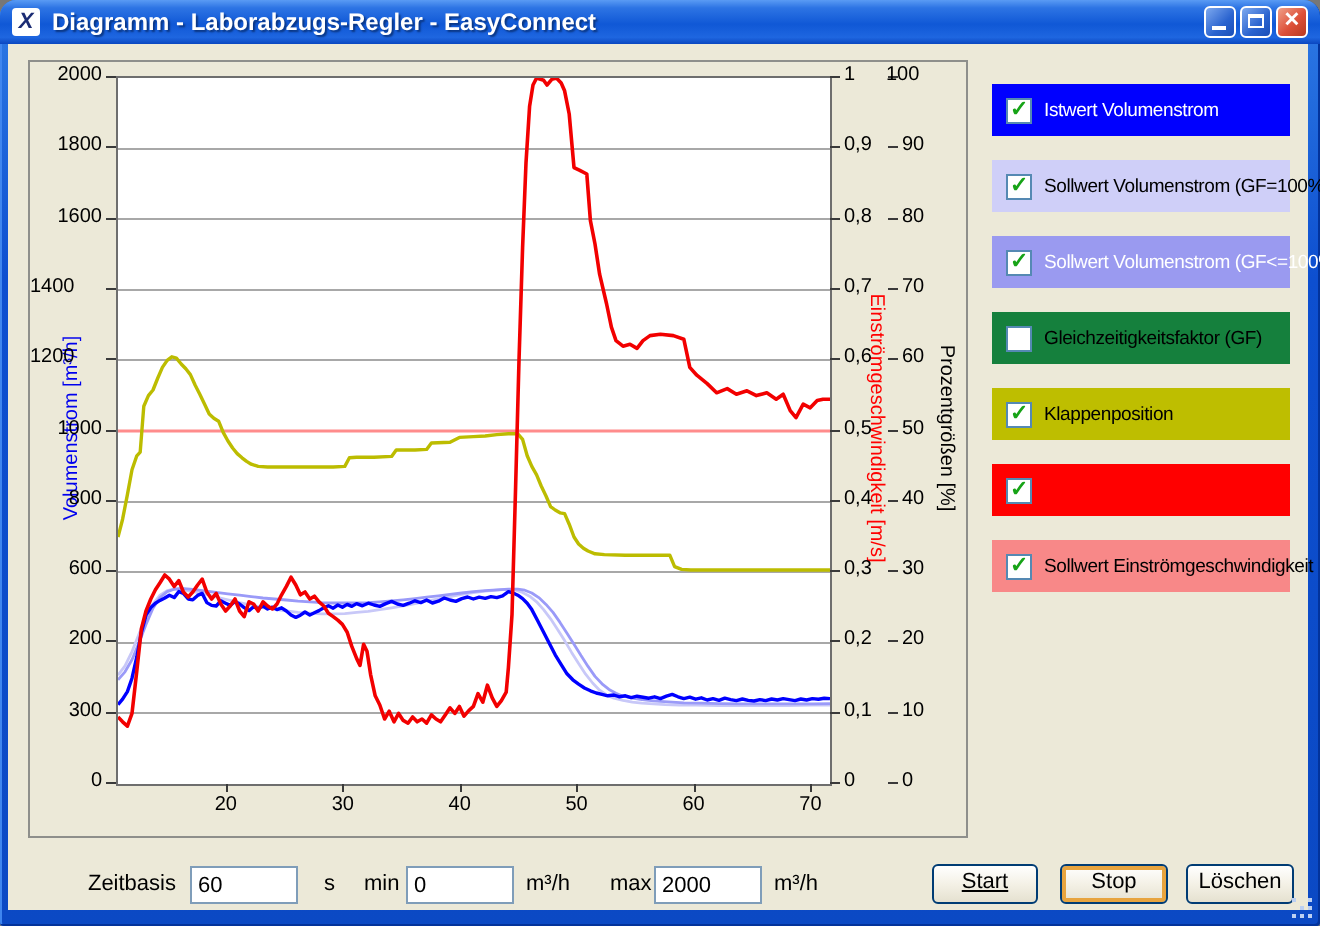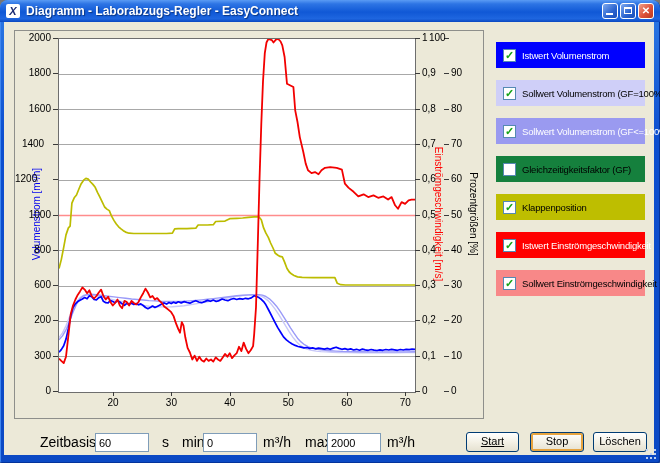--- a/index.html
+++ b/index.html
@@ -28,21 +28,21 @@
   .tick-dash{position:absolute;background:#3a3a3a;}
   .vlabel{position:absolute;white-space:nowrap;font-size:10px;transform:translate(-50%,-50%) rotate(-90deg);}
   .vlabel.cw{transform:translate(-50%,-50%) rotate(90deg);}
   
   .legend{position:absolute;left:492px;top:20px;width:149px;display:flex;flex-direction:column;gap:12px;}
   .leg-item{height:26px;display:flex;align-items:center;padding-left:7px;box-sizing:border-box;font-size:9.5px;
        letter-spacing:-0.2px;white-space:nowrap;}
   .cb{width:13px;height:13px;background:#fff;border:1px solid #5589b3;box-sizing:border-box;margin-right:6px;
        font-size:11px;line-height:10px;text-align:center;color:#17a317;font-weight:bold;flex:0 0 13px;}
   
-  .ctl-label{position:absolute;top:410px;height:20px;line-height:20px;font-size:14px;color:#000;}
+  .ctl-label{position:absolute;top:410px;height:20px;line-height:20px;font-size:11px;color:#000;}
   .ctl-input{position:absolute;top:411px;height:19px;width:54px;border:1px solid #7f9db9;font-size:11px;
        padding:0 3px;box-sizing:border-box;font-family:"Liberation Sans",sans-serif;background:#fff;}
   .btn{position:absolute;top:410px;height:20px;border:1px solid #003c74;border-radius:3px;font-size:11px;
        font-family:"Liberation Sans",sans-serif;background:linear-gradient(180deg,#ffffff,#f4f1e6 50%,#e5e1d0);
        box-sizing:border-box;text-align:center;line-height:17px;cursor:default;}
   .btn.focused{box-shadow:inset 0 0 0 2px #e7a43f;}
   .grip{position:absolute;right:2px;bottom:2px;width:12px;height:12px;}
   .grip::after{content:"";position:absolute;left:0;top:0;width:2px;height:2px;background:#bcd0f2;
        box-shadow:8px 0 #bcd0f2,8px 4px #bcd0f2,8px 8px #bcd0f2,4px 4px #bcd0f2,4px 8px #bcd0f2,0 8px #bcd0f2;}
 </style>
@@ -97,21 +97,21 @@
         <div class="tick-label" style="left: 0px; width: 36px; top: 283.4px; text-align: right;">200</div>
         <div class="tick-dash" style="left: 38px; width: 5px; height: 1px; top: 289.4px;"></div>
         <div class="tick-label" style="left: 0px; width: 36px; top: 248.1px; text-align: right;">600</div>
         <div class="tick-dash" style="left: 38px; width: 5px; height: 1px; top: 254.1px;"></div>
         <div class="tick-label" style="left: 0px; width: 36px; top: 212.8px; text-align: right;">800</div>
         <div class="tick-dash" style="left: 38px; width: 5px; height: 1px; top: 218.8px;"></div>
         <div class="tick-label" style="left: 0px; width: 36px; top: 177.5px; text-align: right;">1000</div>
         <div class="tick-dash" style="left: 38px; width: 5px; height: 1px; top: 183.5px;"></div>
         <div class="tick-label" style="left: 0px; width: 36px; top: 142.2px; text-align: left;">1200</div>
         <div class="tick-dash" style="left: 38px; width: 5px; height: 1px; top: 148.2px;"></div>
-        <div class="tick-label" style="left: 0px; width: 36px; top: 106.9px; text-align: center;">1400</div>
+        <div class="tick-label" style="left: 0px; width: 36px; top: 106.9px; text-align: left;">1400</div>
         <div class="tick-dash" style="left: 38px; width: 5px; height: 1px; top: 112.9px;"></div>
         <div class="tick-label" style="left: 0px; width: 36px; top: 71.6px; text-align: right;">1600</div>
         <div class="tick-dash" style="left: 38px; width: 5px; height: 1px; top: 77.6px;"></div>
         <div class="tick-label" style="left: 0px; width: 36px; top: 36.3px; text-align: right;">1800</div>
         <div class="tick-dash" style="left: 38px; width: 5px; height: 1px; top: 42.3px;"></div>
         <div class="tick-label" style="left: 0px; width: 36px; top: 1px; text-align: right;">2000</div>
         <div class="tick-dash" style="left: 38px; width: 5px; height: 1px; top: 7px;"></div>
         <div class="tick-dash" style="left: 400px; width: 5px; height: 1px; top: 360px;"></div>
         <div class="tick-label" style="left: 407px; top: 354px;">0</div>
         <div class="tick-dash" style="left: 400px; width: 5px; height: 1px; top: 324.7px;"></div>
@@ -148,21 +148,21 @@
         <div class="tick-label" style="left: 436px; top: 177.5px;">50</div>
         <div class="tick-dash" style="left: 429px; width: 5px; height: 1px; top: 148.2px;"></div>
         <div class="tick-label" style="left: 436px; top: 142.2px;">60</div>
         <div class="tick-dash" style="left: 429px; width: 5px; height: 1px; top: 112.9px;"></div>
         <div class="tick-label" style="left: 436px; top: 106.9px;">70</div>
         <div class="tick-dash" style="left: 429px; width: 5px; height: 1px; top: 77.6px;"></div>
         <div class="tick-label" style="left: 436px; top: 71.6px;">80</div>
         <div class="tick-dash" style="left: 429px; width: 5px; height: 1px; top: 42.3px;"></div>
         <div class="tick-label" style="left: 436px; top: 36.3px;">90</div>
         <div class="tick-dash" style="left: 429px; width: 5px; height: 1px; top: 7px;"></div>
-        <div class="tick-label" style="left: 414px; top: 1px;">100</div>
+        <div class="tick-label" style="left: 428px; top: 1px;">100</div>
         <div class="tick-dash" style="left: 97.9491px; top: 361px; width: 1px; height: 4px;"></div>
         <div class="tick-label" style="left: 85.9491px; top: 366px; width: 24px; text-align: center;">20</div>
         <div class="tick-dash" style="left: 156.406px; top: 361px; width: 1px; height: 4px;"></div>
         <div class="tick-label" style="left: 144.406px; top: 366px; width: 24px; text-align: center;">30</div>
         <div class="tick-dash" style="left: 214.862px; top: 361px; width: 1px; height: 4px;"></div>
         <div class="tick-label" style="left: 202.862px; top: 366px; width: 24px; text-align: center;">40</div>
         <div class="tick-dash" style="left: 273.319px; top: 361px; width: 1px; height: 4px;"></div>
         <div class="tick-label" style="left: 261.319px; top: 366px; width: 24px; text-align: center;">50</div>
         <div class="tick-dash" style="left: 331.775px; top: 361px; width: 1px; height: 4px;"></div>
         <div class="tick-label" style="left: 319.775px; top: 366px; width: 24px; text-align: center;">60</div>
@@ -186,21 +186,20 @@
         <div class="leg-item" style="background: #15803d; color: rgb(0, 0, 0);">
           <span class="cb"></span>
           <span>Gleichzeitigkeitsfaktor (GF)</span>
         </div>
         <div class="leg-item" style="background: rgb(190, 190, 0); color: rgb(0, 0, 0);">
           <span class="cb">✓</span>
           <span>Klappenposition</span>
         </div>
         <div class="leg-item" style="background: rgb(255, 0, 0); color: rgb(255, 255, 255);">
           <span class="cb">✓</span>
-          <span>Istwert Einströmgeschwindigkeit</span>
         </div>
         <div class="leg-item" style="background: rgb(248, 136, 136); color: rgb(0, 0, 0);">
           <span class="cb">✓</span>
           <span>Sollwert Einströmgeschwindigkeit</span>
         </div>
       </div>
 
     <span class="ctl-label" style="left:36px;width:48px;text-align:right;">Zeitbasis</span>
     <input class="ctl-input" style="left: 91px;" value="60">
     <span class="ctl-label" style="left:158px;">s</span>

